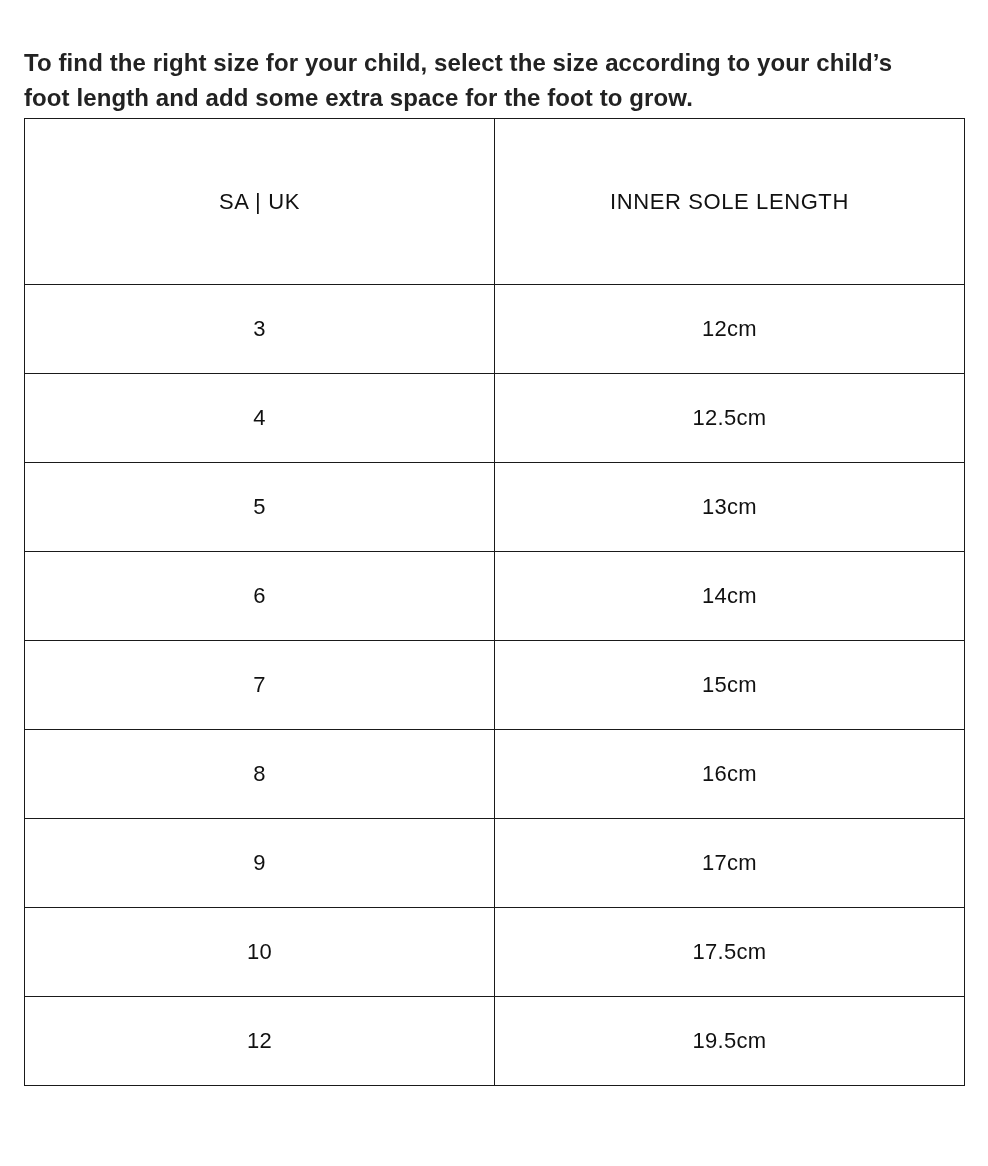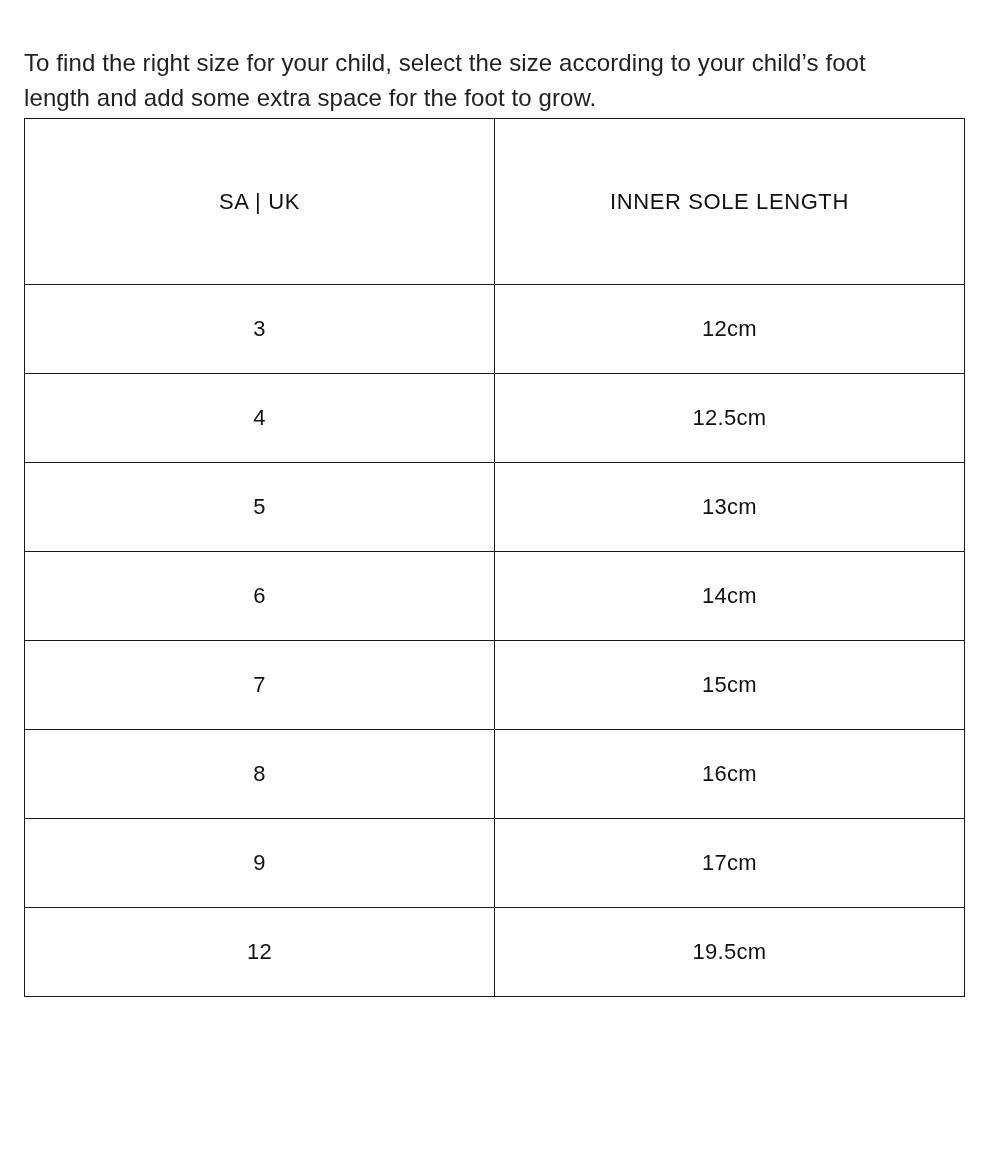--- a/index.html
+++ b/index.html
@@ -21,21 +21,21 @@
     position: relative;
   }
   .intro {
     position: absolute;
     left: 24px;
     top: 22px;
     width: 900px;
     font-size: 24px;
     line-height: 1.45;
     color: #222222;
-    font-weight: 400;
+    font-weight: 700;
     letter-spacing: 0.1px;
   }
   .size-table {
     position: absolute;
     left: 24px;
     top: 118px;
     width: 940px;
     border-collapse: collapse;
     table-layout: fixed;
   }
@@ -103,19 +103,23 @@
       </tr>
       <tr>
         <td>8</td>
         <td>16cm</td>
       </tr>
       <tr>
         <td>9</td>
         <td>17cm</td>
       </tr>
       <tr>
+        <td>10</td>
+        <td>17.5cm</td>
+      </tr>
+      <tr>
         <td>12</td>
         <td>19.5cm</td>
       </tr>
     </tbody>
   </table>
 
 </div>
 
 </body></html>

